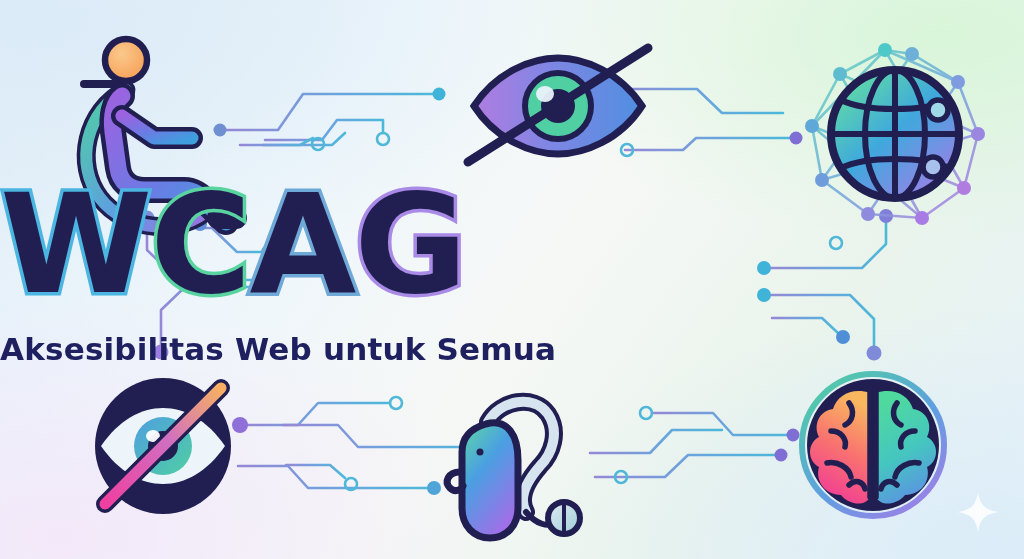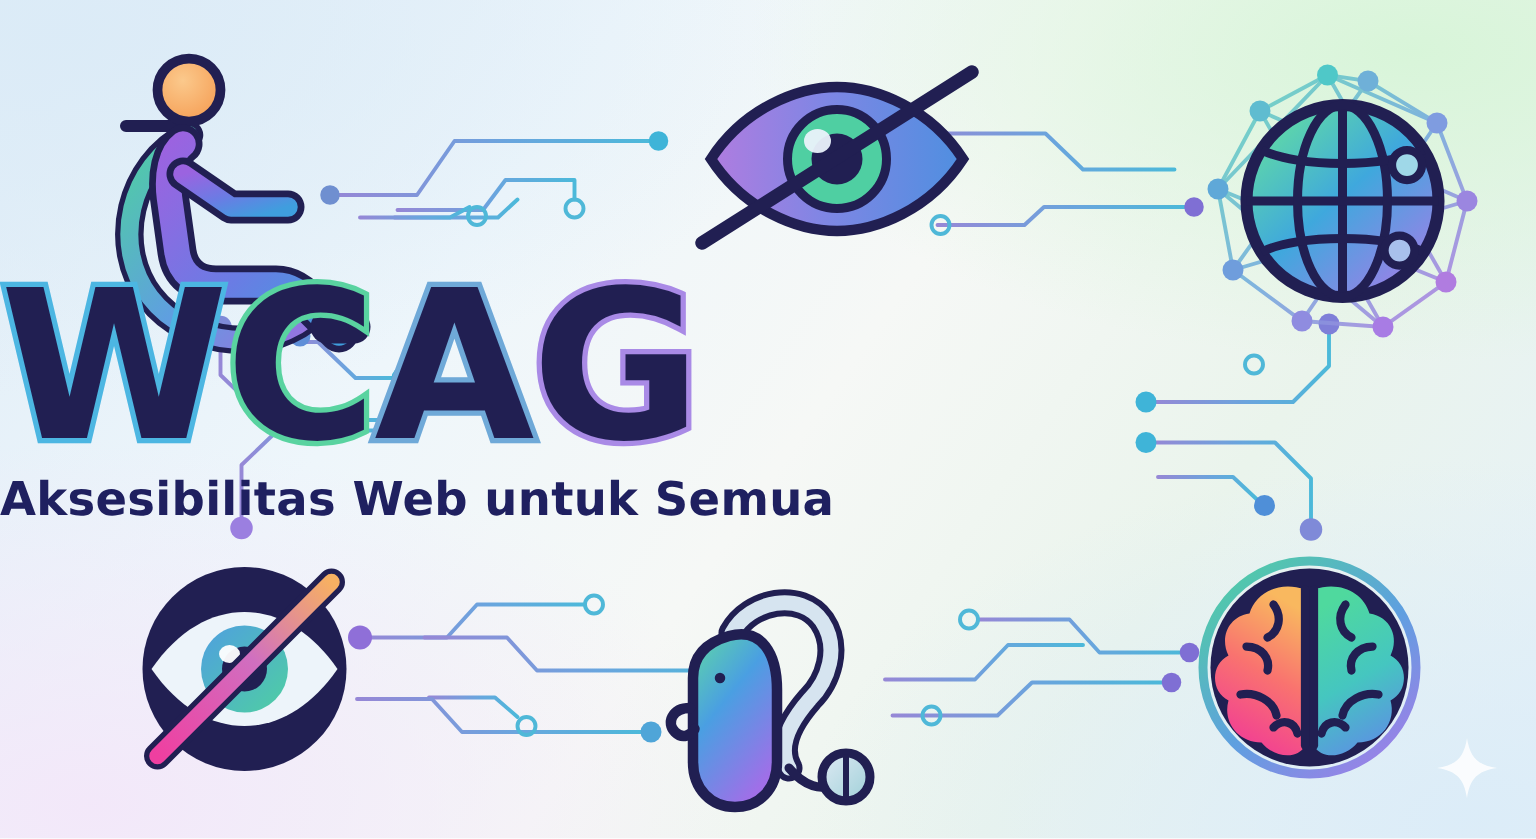--- a/index.html
+++ b/index.html
@@ -70,21 +70,21 @@
     -webkit-text-stroke: 0;
     color: #211f52;
     z-index: 2;
   }
 
   #subtitle {
     font-family: "DejaVu Sans", sans-serif;
     font-size: 31px;
     font-weight: bold;
     color: #1f2060;
-    margin: 1px 0 0 0;
+    margin: 17px 0 0 0;
     letter-spacing: 0.2px;
   }
 
   
   #sparkle {
     position: absolute;
     left: 958px;
     top: 492px;
     width: 40px;
     height: 40px;

